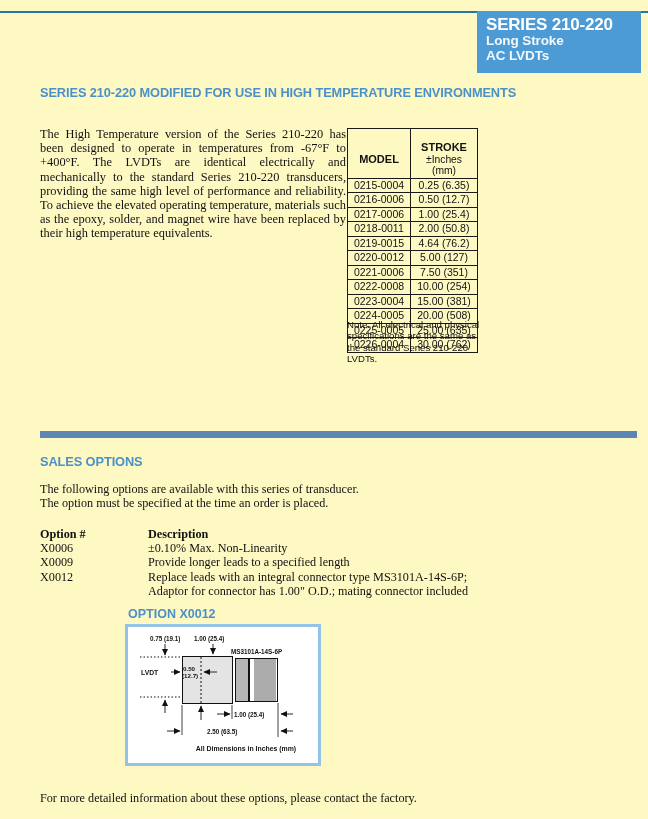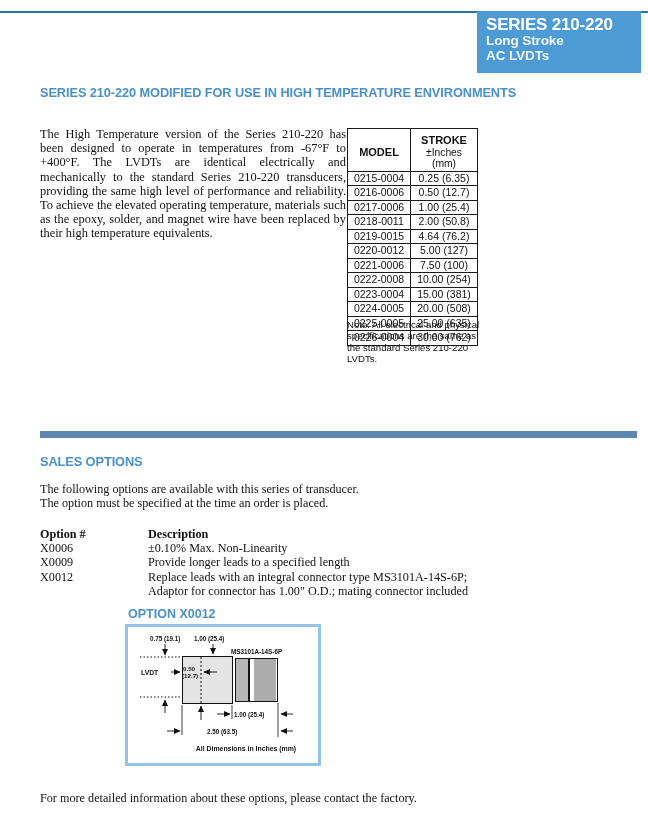--- a/index.html
+++ b/index.html
@@ -1,18 +1,18 @@
 <!DOCTYPE html>
 <html><head>
 <meta charset="utf-8">
 <style>
   html,body{margin:0;padding:0;background:#e9e9e9;}
   .page{
     position:relative;width:648px;height:819px;margin:0 auto;
-    background:#ffffff;overflow:hidden;
+    background:#fef9c3;overflow:hidden;
     font-family:"Liberation Serif",serif;color:#111;
   }
   
   .top-rule{position:absolute;left:0;top:11px;width:648px;height:2px;background:#2178a5;}
   
   .banner{
     position:absolute;left:477px;top:11px;width:164px;height:62px;
     background:#4d9bd5;color:#ffffff;
     font-family:"Liberation Sans",sans-serif;
     padding:5px 0 0 9px;box-sizing:border-box;line-height:1.08;
@@ -31,21 +31,21 @@
   .body-par{
     position:absolute;left:40px;top:127px;width:306px;margin:0;
     font-size:12.4px;line-height:14.2px;text-align:justify;
   }
   
   .stroke-table{
     position:absolute;left:347px;top:128px;width:131px;
     border-collapse:collapse;font-family:"Liberation Sans",sans-serif;
   }
   .stroke-table th,.stroke-table td{border:1px solid #1a1a1a;text-align:center;padding:0 2px;}
-  .stroke-table th{font-size:11px;line-height:11.5px;padding-top:6px;padding-bottom:1px;}
+  .stroke-table th{font-size:11px;line-height:11.5px;padding-top:13px;padding-bottom:1px;}
   .stroke-table th .subhdr{display:block;font-weight:normal;font-size:10.3px;}
   .stroke-table td{font-size:10.5px;height:13.5px;line-height:13.5px;}
   .stroke-table td.model-cell{width:58px;}
   
   .table-note{
     position:absolute;left:347px;top:319px;width:142px;
     font-family:"Liberation Sans",sans-serif;font-size:9.6px;line-height:11.3px;
   }
   
   .divider-bar{position:absolute;left:40px;top:431px;width:597px;height:7px;background:#5d87b2;}
@@ -120,21 +120,21 @@
       <tr>
           <td class="model-cell">0219-0015</td>
           <td>4.64 (76.2)</td>
         </tr>
       <tr>
           <td class="model-cell">0220-0012</td>
           <td>5.00 (127)</td>
         </tr>
       <tr>
           <td class="model-cell">0221-0006</td>
-          <td>7.50 (100)</td>
+          <td>7.50 (351)</td>
         </tr>
       <tr>
           <td class="model-cell">0222-0008</td>
           <td>10.00 (254)</td>
         </tr>
       <tr>
           <td class="model-cell">0223-0004</td>
           <td>15.00 (381)</td>
         </tr>
       <tr>

